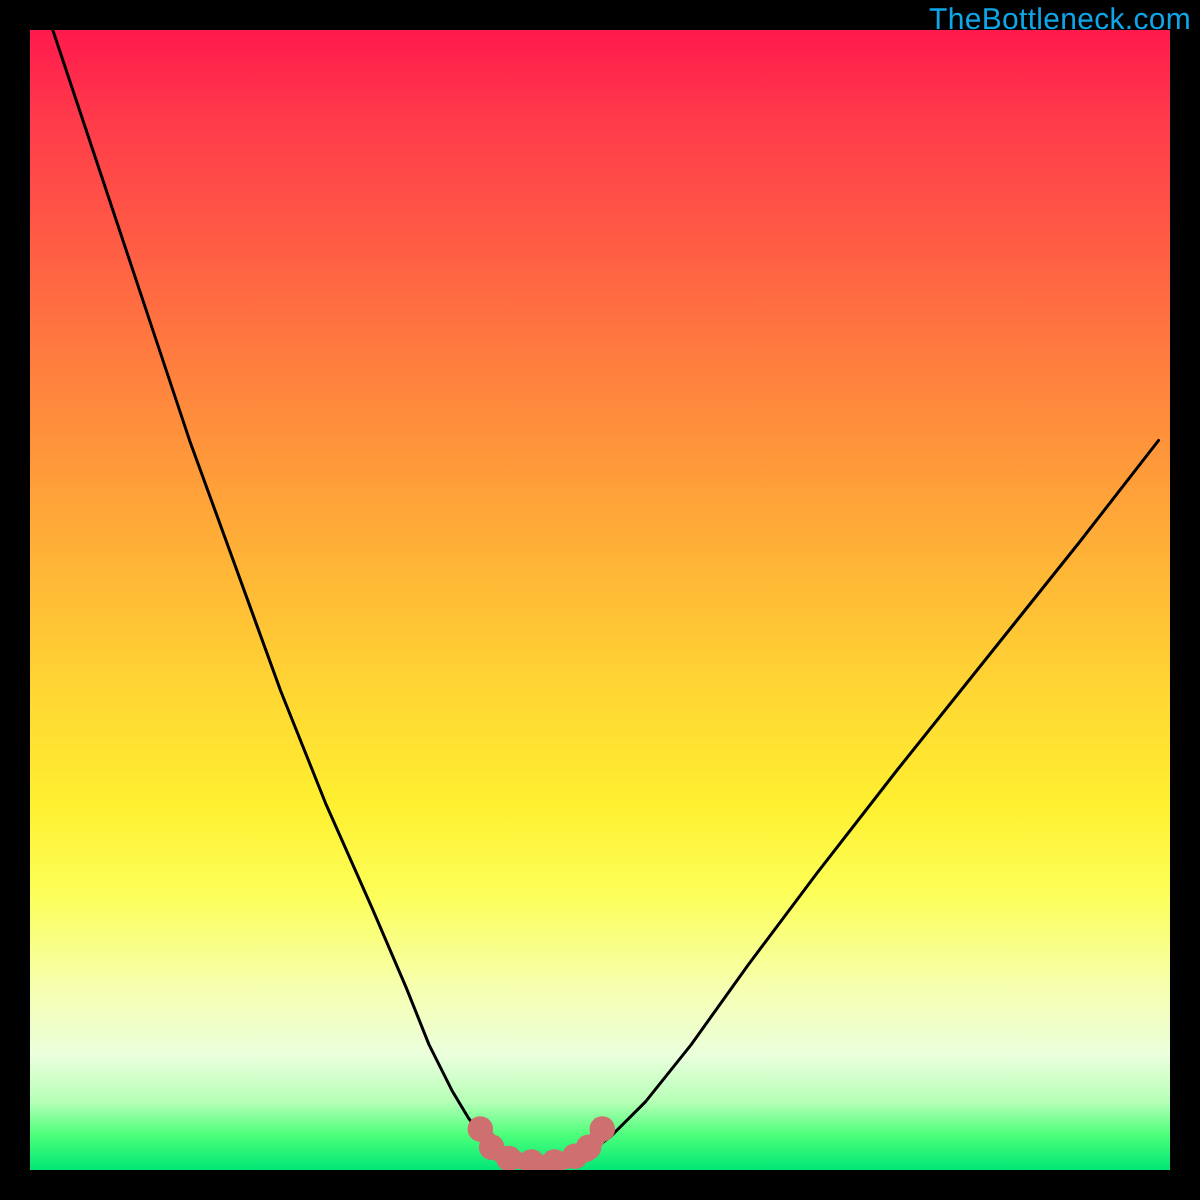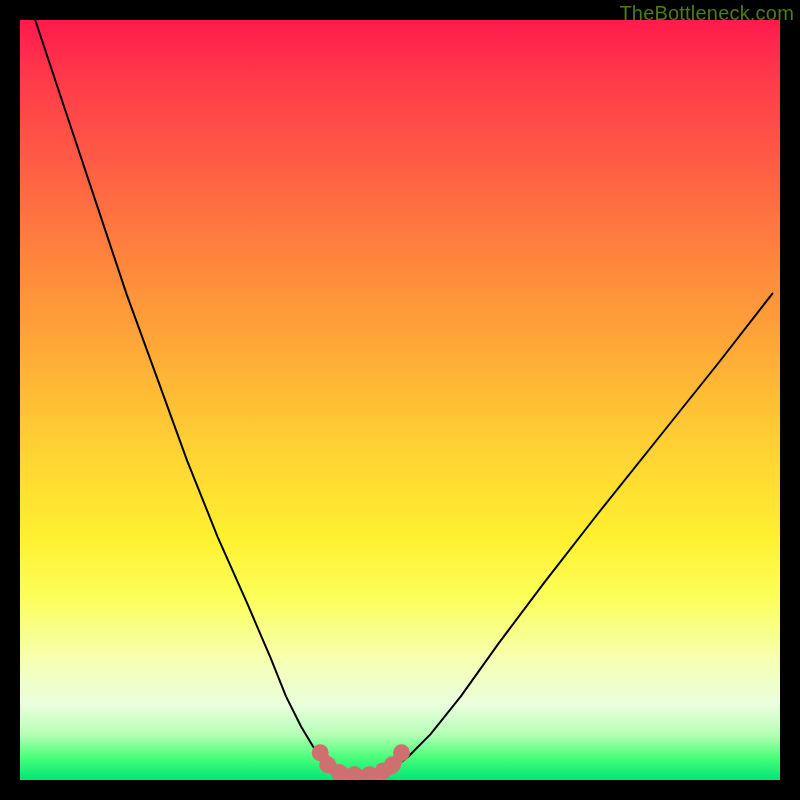--- a/index.html
+++ b/index.html
@@ -33,21 +33,21 @@
       #00e676 100%
     );
   }
   .watermark {
     position: absolute;
     top: 2px;
     right: 6px;
     font-family: Arial, Helvetica, sans-serif;
     font-size: 20px;
     font-weight: 500;
-    color: #4d7c0f;
+    color: #0ea5e9;
     letter-spacing: 0.2px;
     z-index: 5;
     user-select: none;
   }
   svg.curves {
     position: absolute;
     left: 0; top: 0;
     width: 100%; height: 100%;
     z-index: 3;
   }

